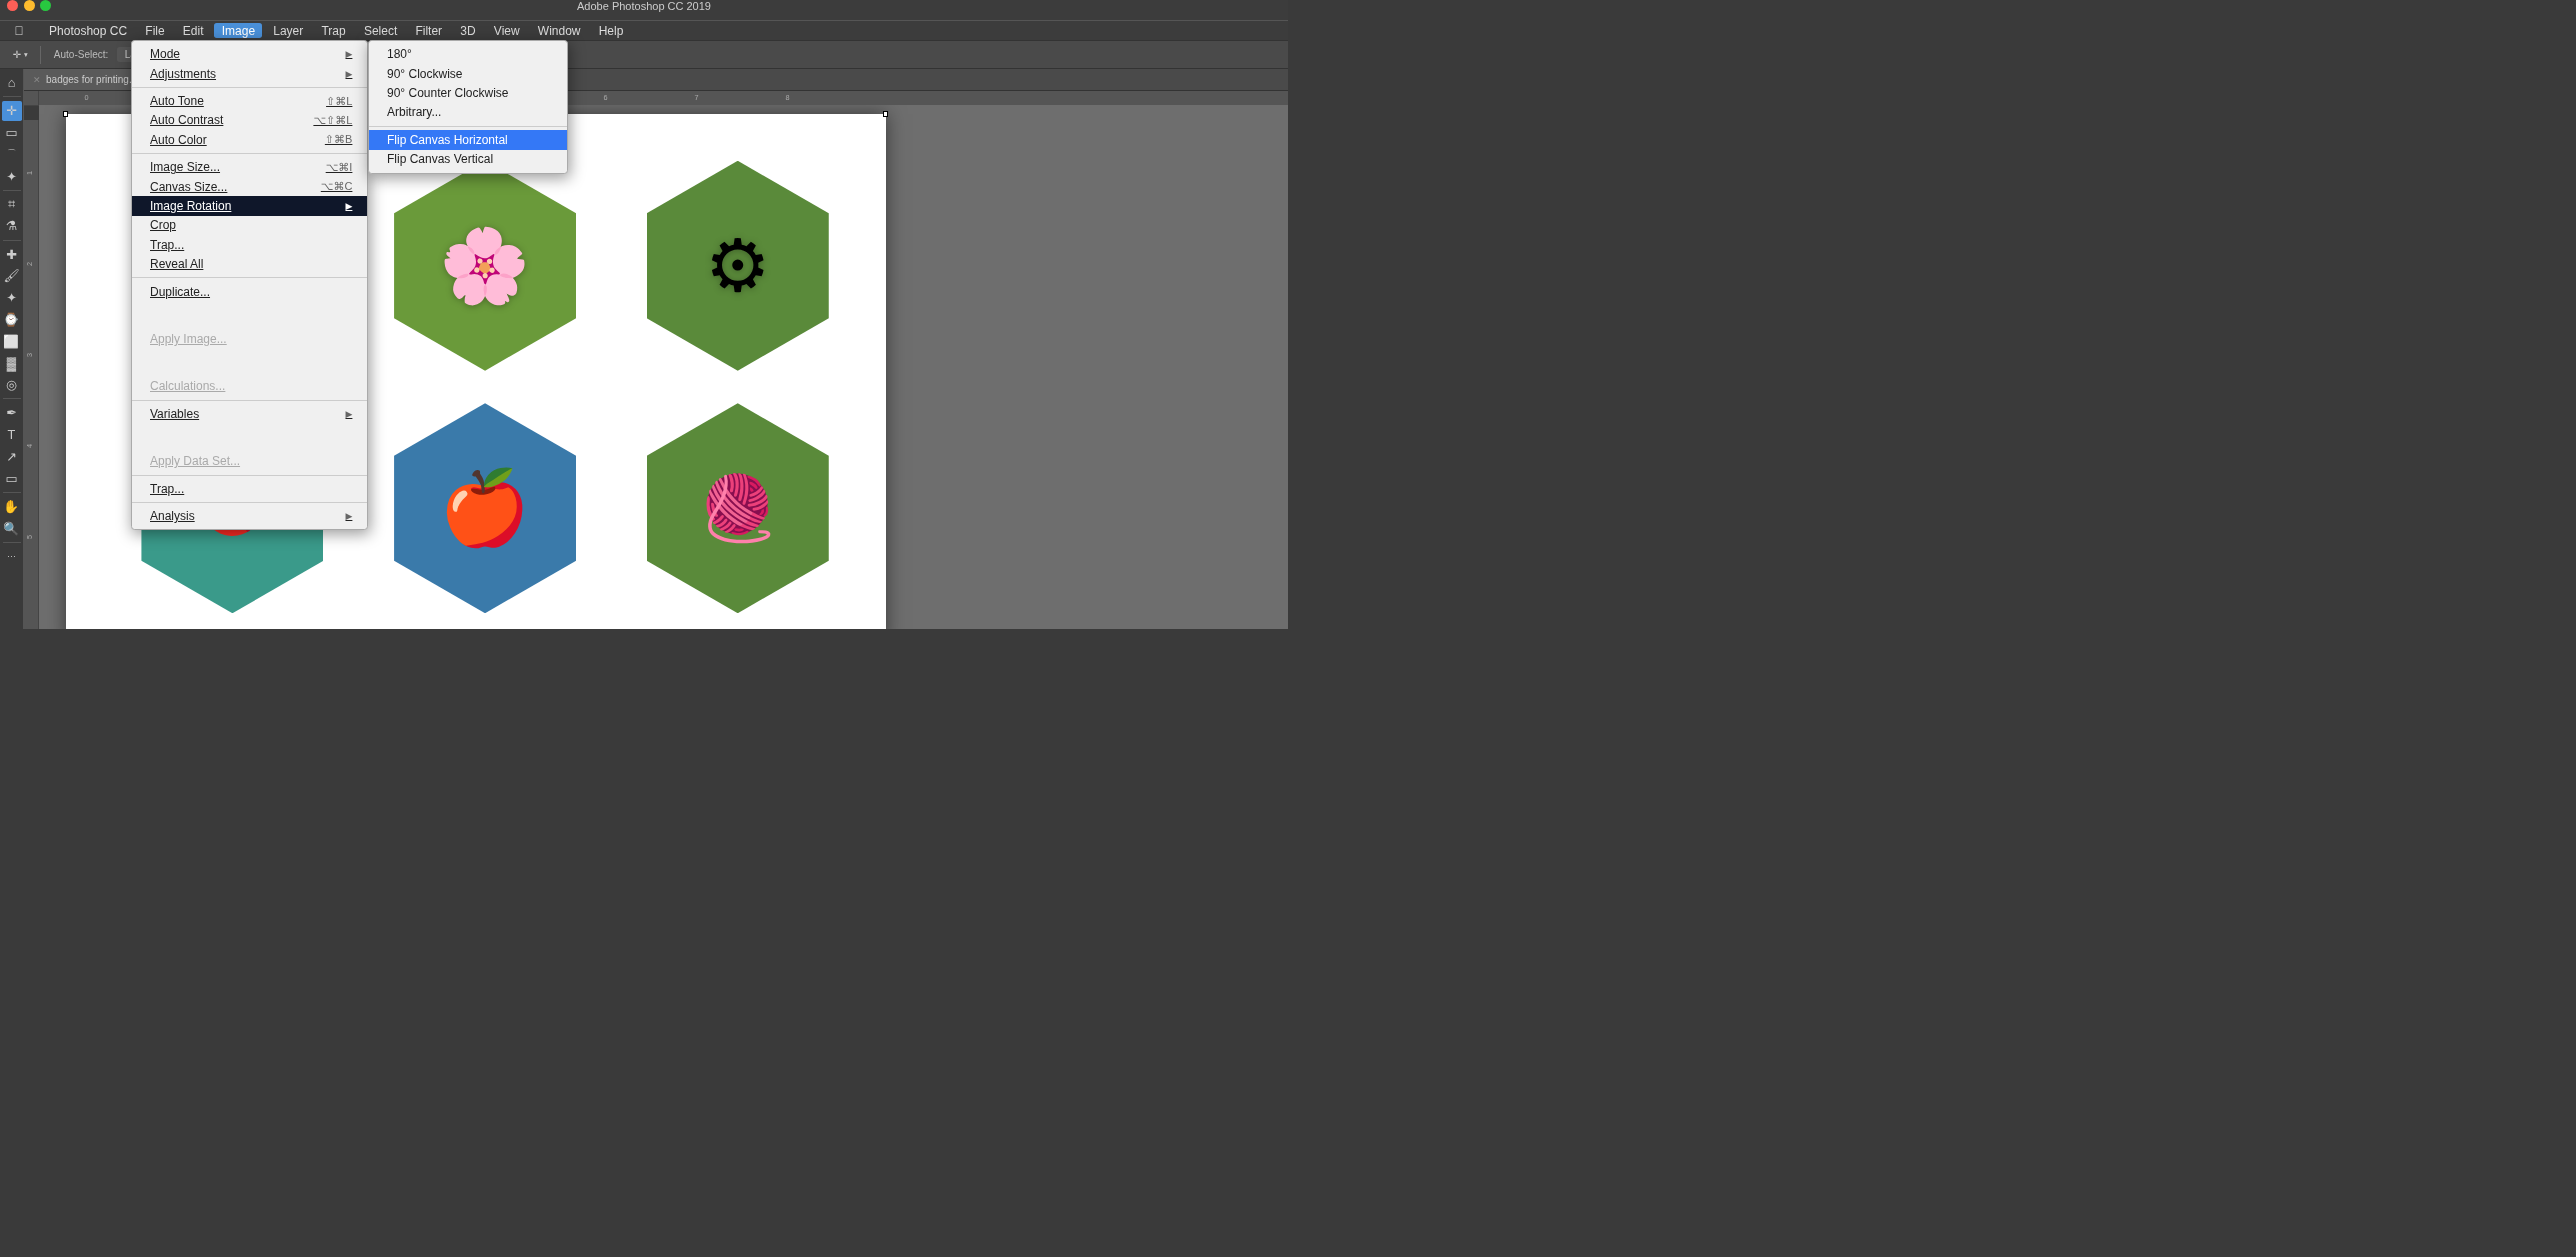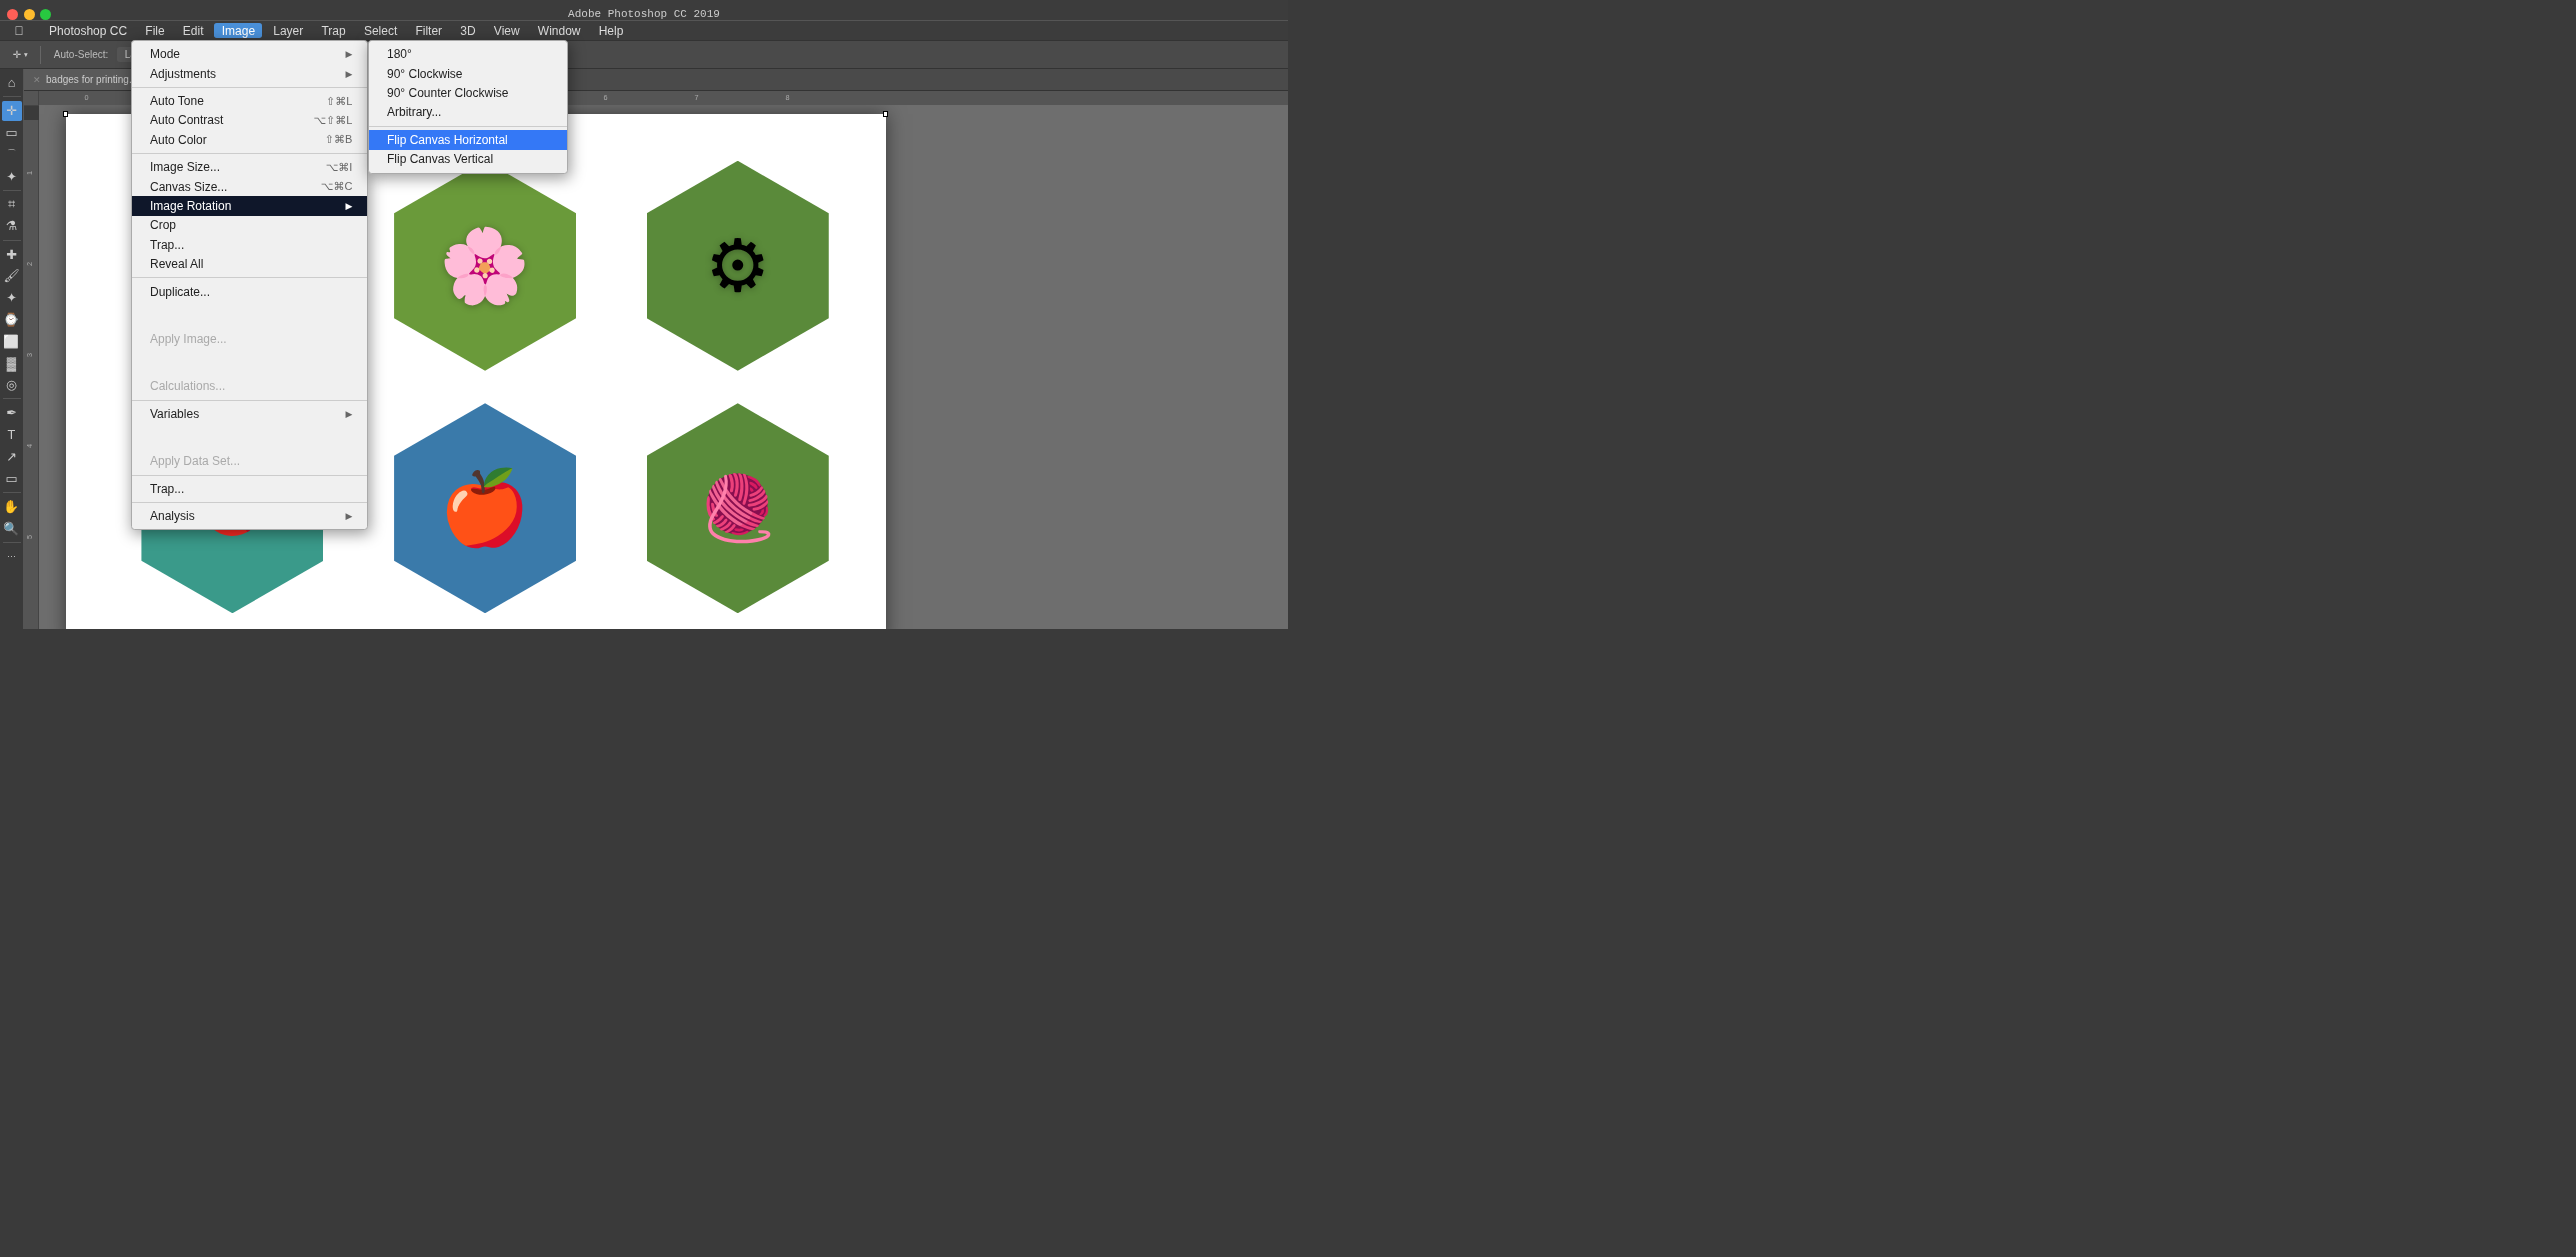--- a/index.html
+++ b/index.html
@@ -11,24 +11,23 @@
       background: #3a3a3a;
       overflow: hidden;
       transform-origin: top left;
     }
 
     
     .title-bar {
       height: 20px;
       background: #3c3c3c;
       display: flex;
-      align-items: flex-end;
+      align-items: flex-start;
       padding: 0 7.3px;
       position: relative;
-      font-family: Liberation Mono, monospace;
     }
     .traffic-lights {
       display: flex;
       gap: 5.5px;
       align-items: center;
     }
     .traffic-light {
       width: 11px;
       height: 11px;
       border-radius: 50%;
@@ -207,20 +206,21 @@
     }
     .menu-section-item {
       padding: 2.7px 14.6px 2.7px 18px;
       display: flex;
       align-items: center;
       justify-content: space-between;
       cursor: pointer;
       color: #222;
       font-size: 12px;
       white-space: nowrap;
+      text-decoration: underline;
     }
     .menu-section-item.highlighted {
       background: #0f172a;
       color: white;
     }
     .menu-section-item.disabled {
       color: #aaa;
       cursor: default;
       margin-top: 28px;
     }

